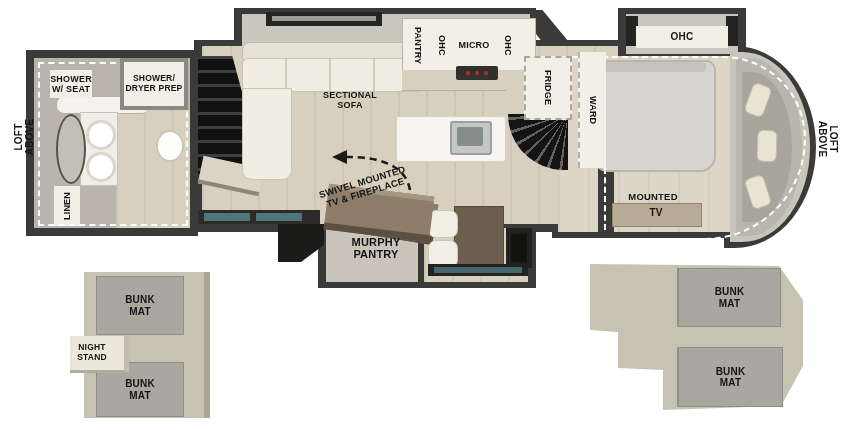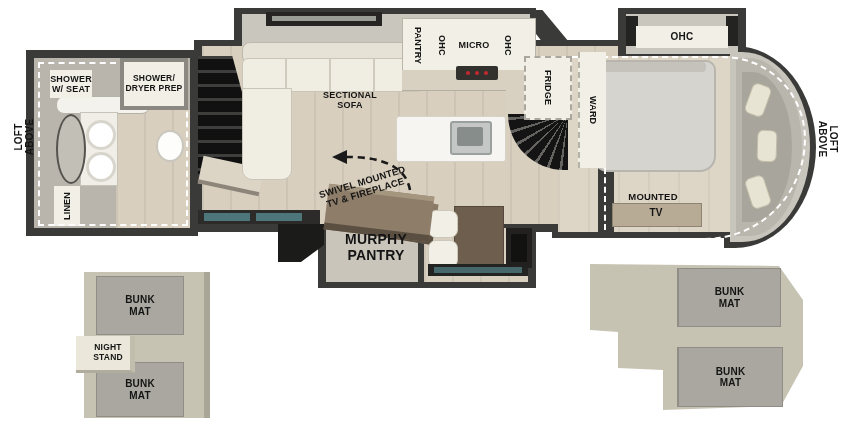--- a/index.html
+++ b/index.html
@@ -109,21 +109,21 @@
   <div class="pillow" style="left:748px;top:176px;transform:rotate(-18deg);"></div>
   <div class="lbl" style="left:798px;top:126px;width:60px;height:26px;font-size:10px;transform:rotate(90deg);">LOFT ABOVE</div>
 
   <svg class="abs" style="left:330px;top:146px;z-index:6;" width="84" height="48" viewBox="0 0 84 48">
     <path d="M80,44 Q74,10 14,11" fill="none" stroke="#1a1a1a" stroke-width="2.6" stroke-dasharray="7 5"></path>
     <polygon points="2,11 17,4 17,18" fill="#1a1a1a"></polygon>
   </svg>
   <div class="lbl" style="left:318px;top:168px;width:92px;height:40px;font-size:9.5px;transform:rotate(-17deg);">SWIVEL MOUNTED TV &amp; FIREPLACE</div>
   <div class="item" style="left:332px;top:196px;width:104px;height:32px;background:#8a7a66;border-bottom:9px solid #5a4f41;transform:rotate(9deg);"></div>
 
-  <div class="lbl" style="left:336px;top:236px;width:80px;height:24px;font-size:14px;">MURPHY PANTRY</div>
+  <div class="lbl" style="left:336px;top:236px;width:80px;height:24px;font-size:11px;">MURPHY PANTRY</div>
   <div class="item" style="left:454px;top:206px;width:48px;height:62px;background:#6e5e4e;border:1px solid #55483c;"></div>
   <div class="item" style="left:428px;top:210px;width:28px;height:26px;background:#f2efe6;border:1px solid #cbc7ba;border-radius:8px;"></div>
   <div class="item" style="left:428px;top:240px;width:28px;height:26px;background:#f2efe6;border:1px solid #cbc7ba;border-radius:8px;"></div>
   <div class="item" style="left:428px;top:264px;width:100px;height:12px;background:#232321;"></div>
   <div class="pane" style="left:434px;top:267px;width:88px;height:6px;background:#46686c;"></div>
   <div class="item" style="left:506px;top:228px;width:26px;height:40px;background:#23211f;"></div>
   <div class="item" style="left:511px;top:234px;width:16px;height:28px;background:#121211;"></div>
 
   <div class="item" style="left:198px;top:210px;width:122px;height:14px;background:#2c2b29;"></div>
   <div class="pane" style="left:204px;top:213px;width:46px;height:8px;"></div>
@@ -134,21 +134,21 @@
 
   <div class="item" style="left:326px;top:190px;width:106px;height:34px;background:#8d7d69;border-top:5px solid #a5967f;border-bottom:7px solid #5a4f41;transform:rotate(7deg);"></div>
 
   <div class="item" style="left:84px;top:272px;width:120px;height:146px;background:#c7c3b3;border-right:6px solid #aaa697;"></div>
   <div class="mat" style="left:96px;top:276px;width:86px;height:57px;">
     <div class="lbl">BUNK MAT</div>
   </div>
   <div class="mat" style="left:96px;top:362px;width:86px;height:53px;">
     <div class="lbl">BUNK MAT</div>
   </div>
-  <div class="item" style="left:76px;top:336px;width:54px;height:34px;background:#ebe8db;border-right:5px solid #c2beae;border-bottom:3px solid #b1ad9e;display:flex;align-items:center;justify-content:flex-end;z-index:4;">
+  <div class="item" style="left:70px;top:336px;width:54px;height:34px;background:#ebe8db;border-right:5px solid #c2beae;border-bottom:3px solid #b1ad9e;display:flex;align-items:center;justify-content:flex-start;z-index:4;">
     <div class="lbl" style="position:static;width:44px;font-size:8.5px;">NIGHT STAND</div>
   </div>
 
   <div class="abs" style="left:588px;top:258px;width:218px;height:156px;z-index:2;">
     <div class="abs" style="left:0;top:0;width:218px;height:156px;background:#c7c3b3;
                 clip-path:polygon(2px 6px,191px 8px,215px 42px,215px 108px,193px 148px,75px 152px,75px 112px,30px 110px,30px 74px,2px 72px);"></div>
     <div class="mat" style="left:89px;top:10px;width:101px;height:57px;border-left:2px solid #8f8d85;">
       <div class="lbl">BUNK MAT</div>
     </div>
     <div class="mat" style="left:89px;top:89px;width:103px;height:58px;border-left:2px solid #8f8d85;">

